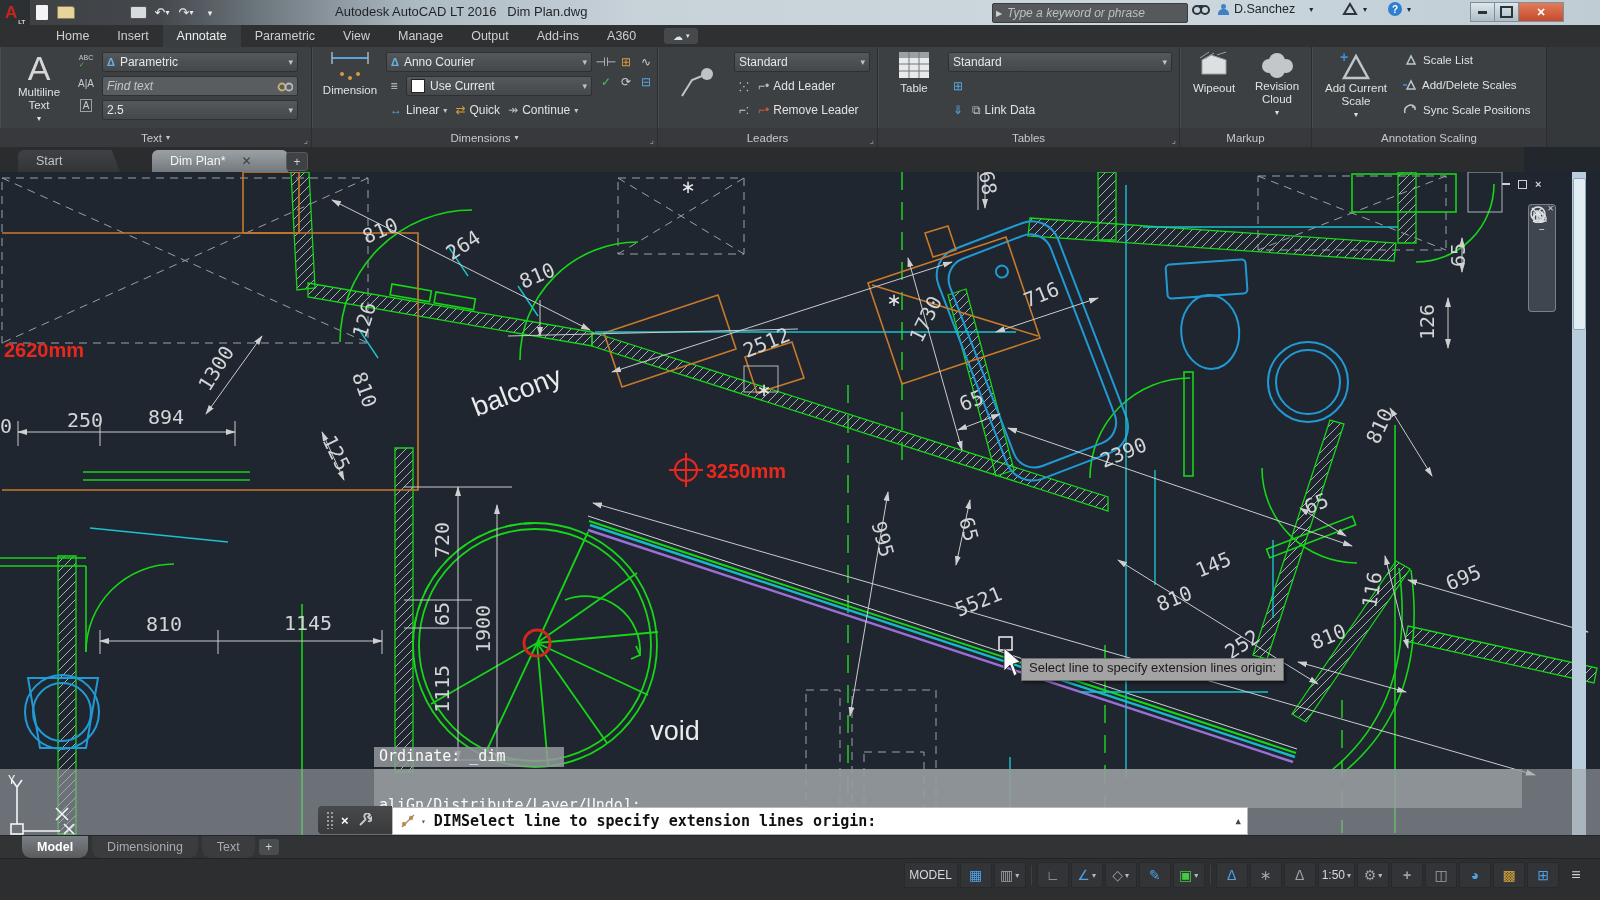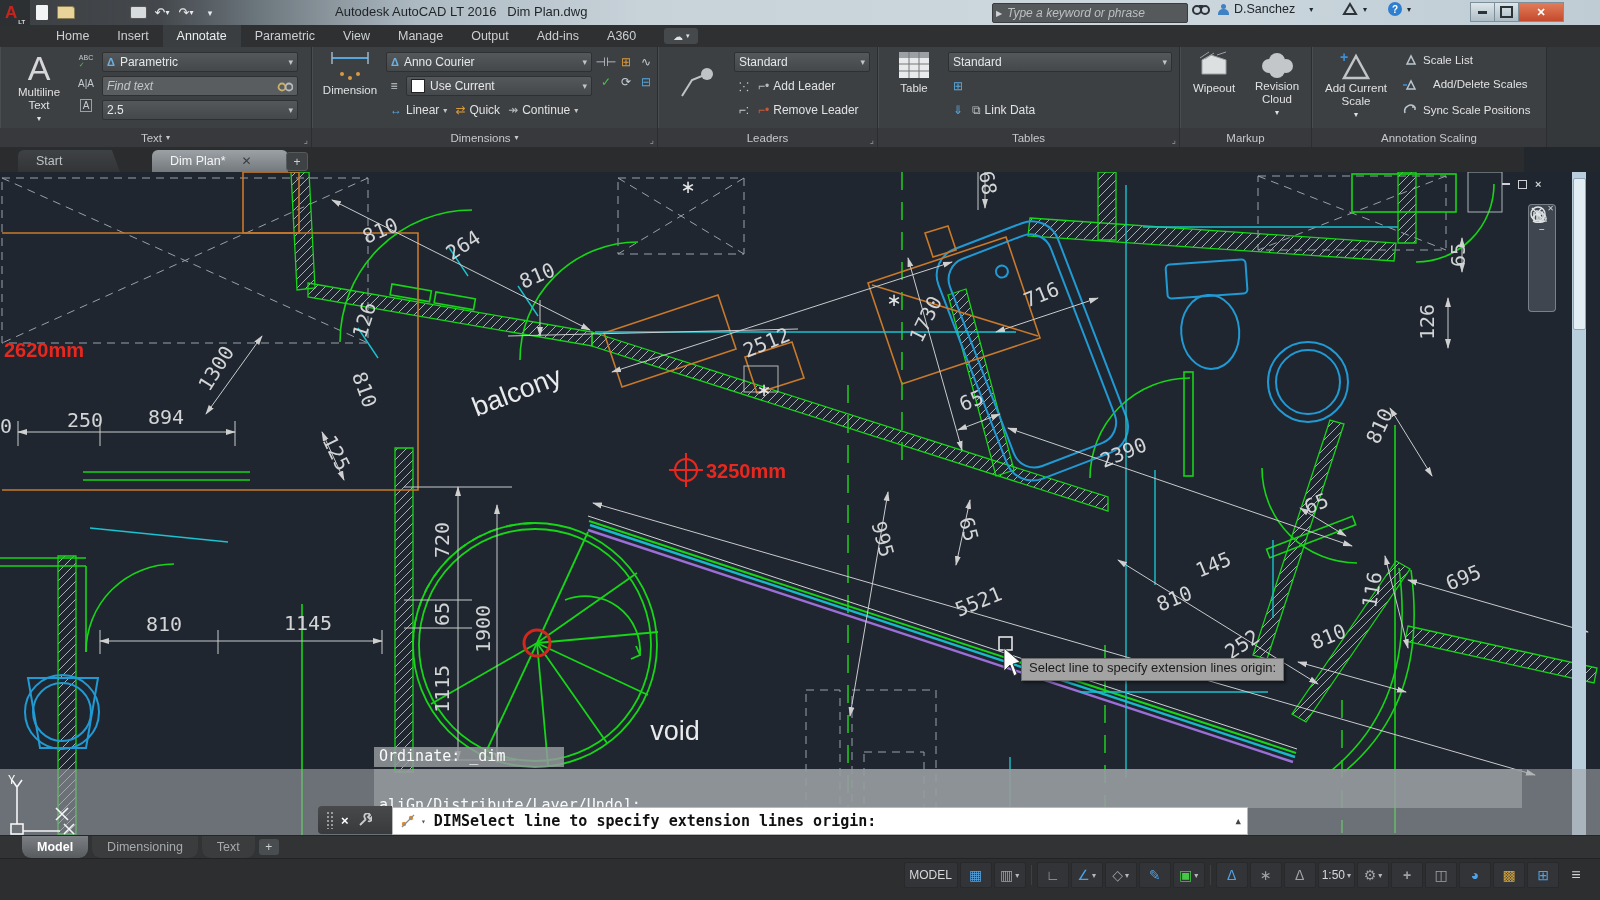--- a/index.html
+++ b/index.html
@@ -364,21 +364,21 @@
         </svg>
         <span>Add Current Scale</span>
           <span style="font-size:8px;">▾</span>
       </div>
       <div style="position:absolute;left:90px;top:6px;display:flex;align-items:center;gap:5px;color:#e0e1e2;font-size:11.5px;">
         <svg width="16" height="13">
             <path d="M5,11 L9,3 L13,11 Z" fill="none" stroke="#b9c6d0" stroke-width="1.5"></path>
           </svg>
         <span>Scale List</span>
       </div>
-      <div style="position:absolute;left:90px;top:31px;display:flex;align-items:flex-start;gap:15px;color:#e0e1e2;font-size:11.5px;">
+      <div style="position:absolute;left:90px;top:31px;display:flex;align-items:center;gap:4px;color:#e0e1e2;font-size:11.5px;">
         <svg width="16" height="13">
             <path d="M5,11 L9,3 L13,11 Z" fill="none" stroke="#b9c6d0" stroke-width="1.5"></path>
             <line x1="1" y1="7" x2="5" y2="7" stroke="#3e8fd6" stroke-width="1.5"></line>
           </svg>
         <span>Add/Delete Scales</span>
       </div>
       <div style="position:absolute;left:90px;top:56px;display:flex;align-items:center;gap:5px;color:#e0e1e2;font-size:11.5px;">
         <svg width="16" height="13">
             <path d="M3,10 A6 6 0 0 1 13,4" fill="none" stroke="#b9c6d0" stroke-width="1.5"></path>
             <path d="M13,4 l-3,0 m3,0 l0,3" stroke="#b9c6d0" stroke-width="1.5" fill="none"></path>

